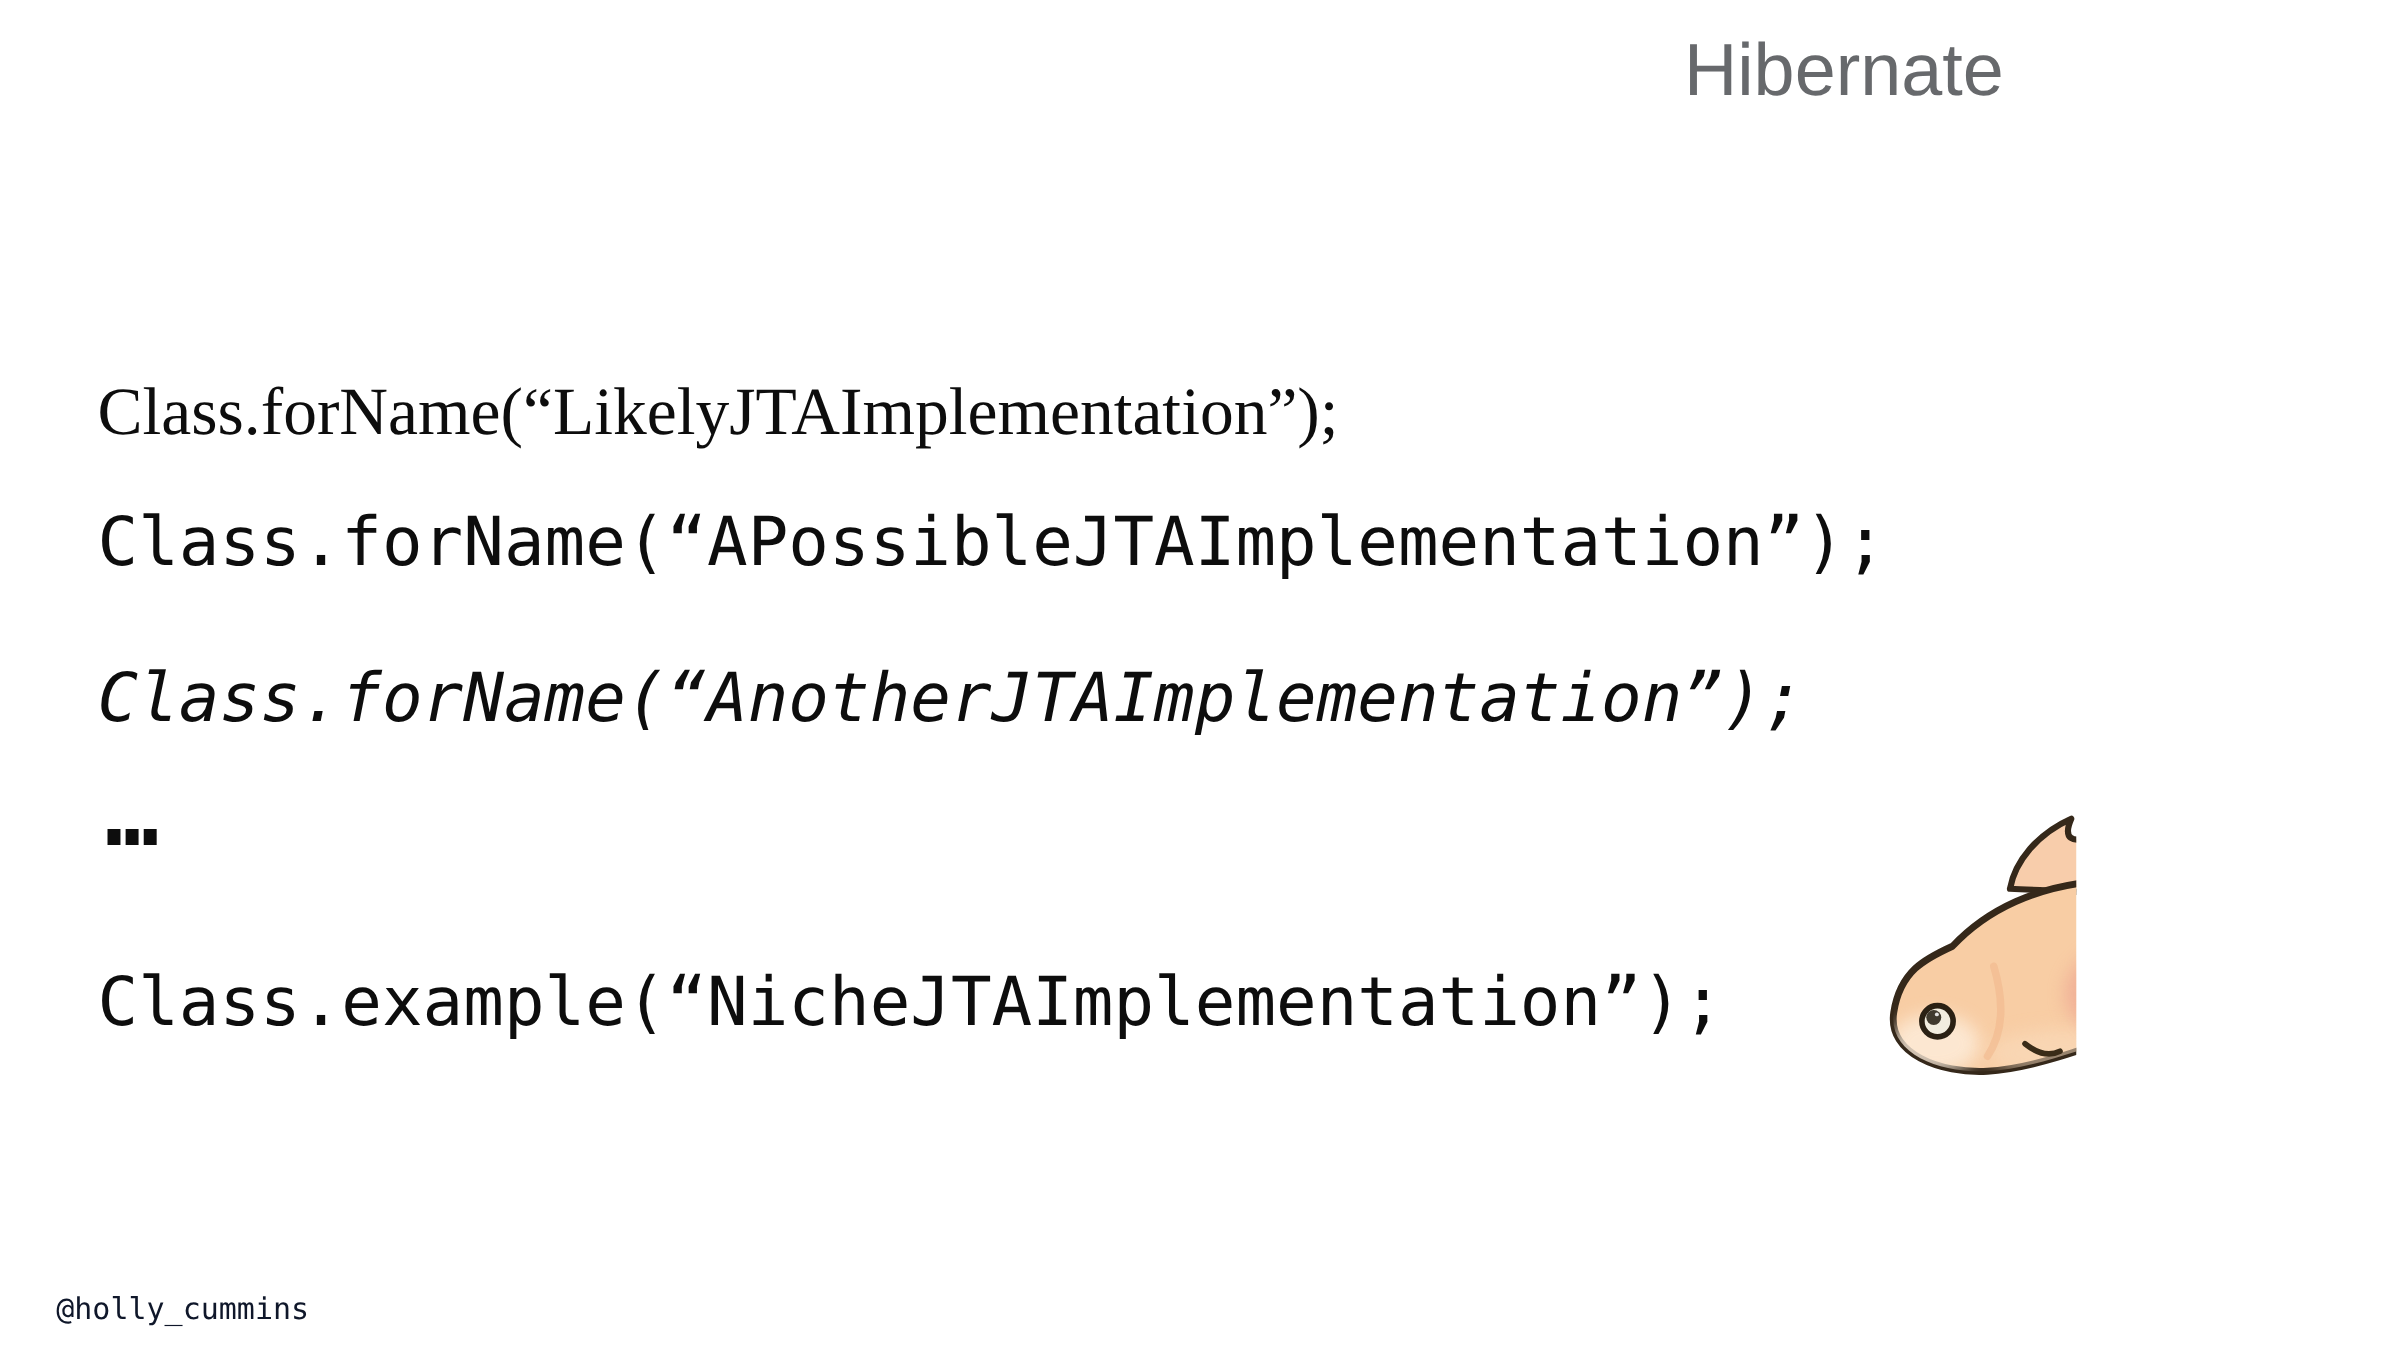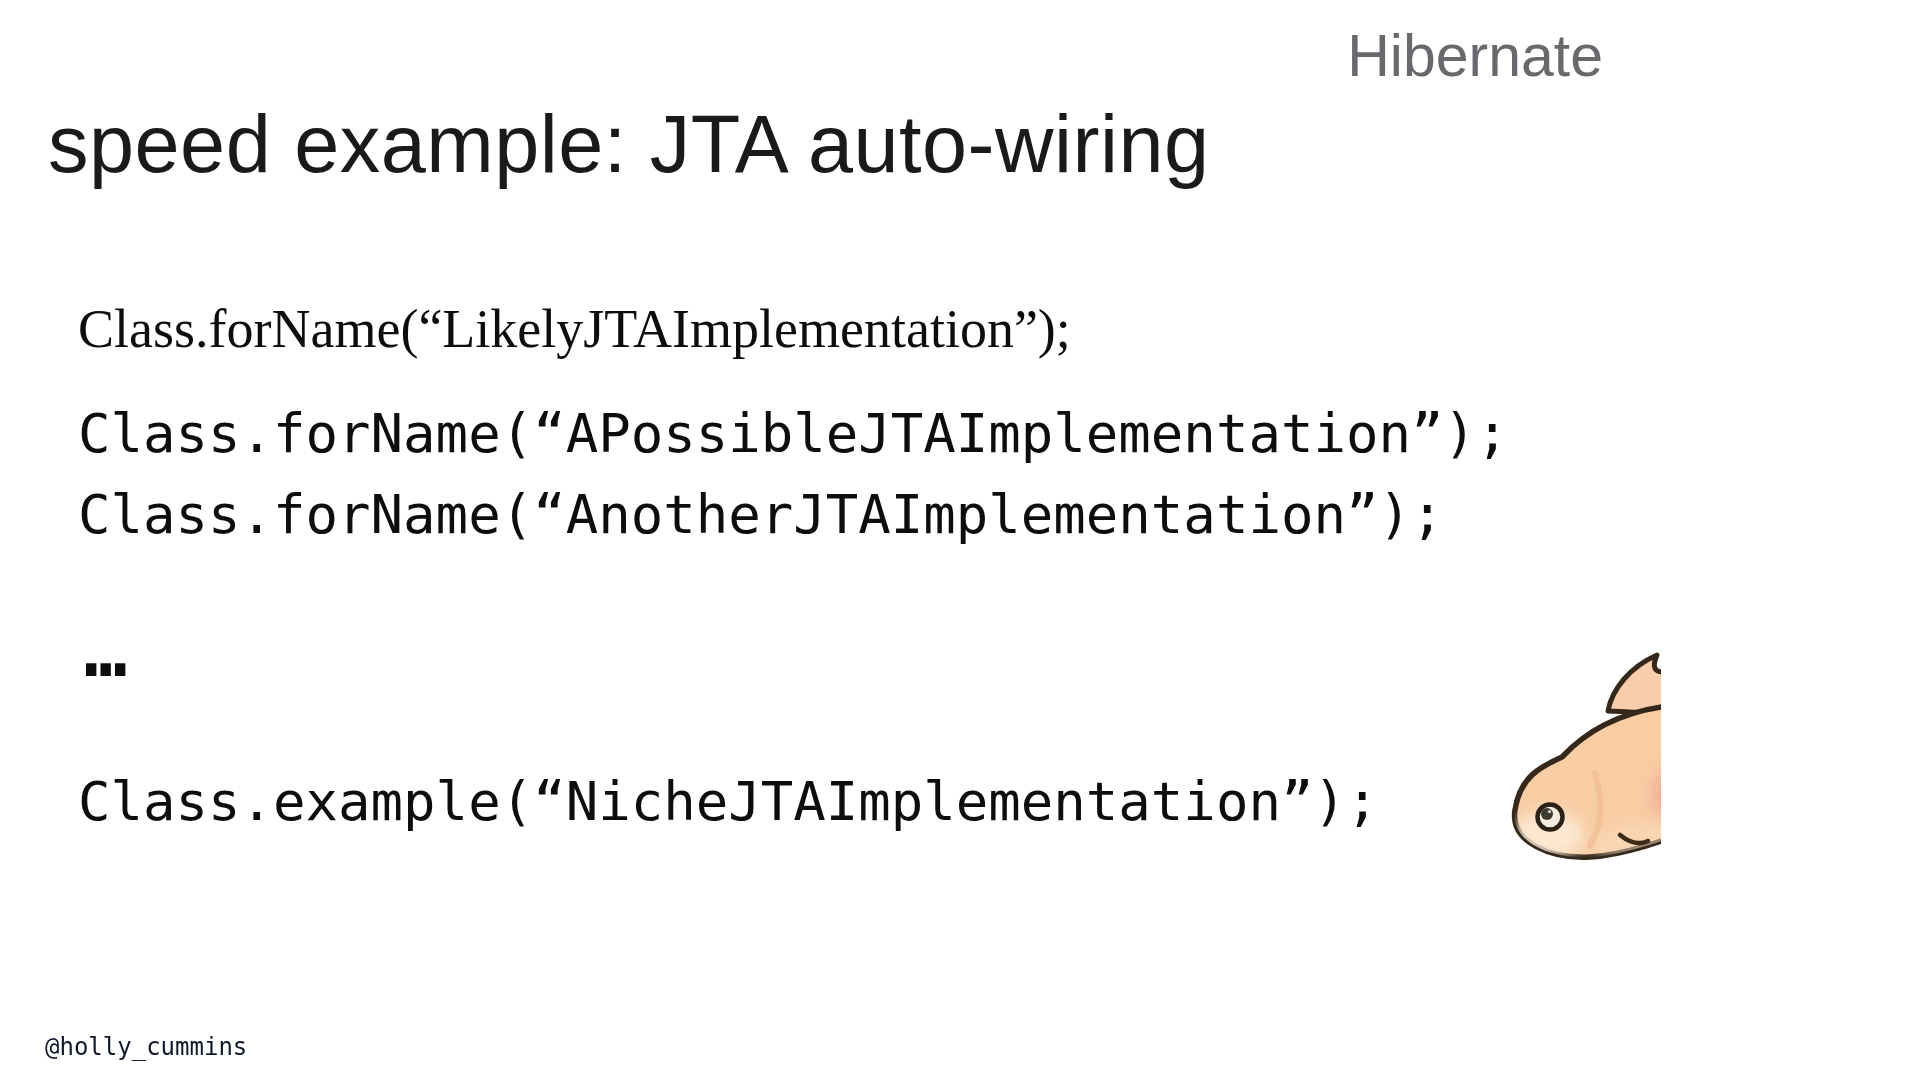--- a/index.html
+++ b/index.html
@@ -43,21 +43,21 @@
     position: absolute;
     left: 78px;
     font-family: "DejaVu Sans Mono", "Liberation Mono", monospace;
     font-size: 54px;
     line-height: 1;
     color: #0d0d0d;
     white-space: pre;
   }
   .line-1 { top: 302px; font-family: Liberation Serif, serif; }
   .line-2 { top: 407px; }
-  .line-3 { top: 488px; }
+  .line-3 { top: 532px; font-style: italic; }
   .line-ellipsis { top: 615px; left: 84px; font-size: 72px; font-weight: bold; }
   .line-5 { top: 775px; }
   .handle {
     position: absolute;
     left: 45px;
     top: 1033px;
     font-family: "DejaVu Sans Mono", "Liberation Mono", monospace;
     font-size: 24px;
     line-height: 1.2;
     color: #0f172a;
@@ -71,21 +71,20 @@
     overflow: visible;
   }
 </style>
 </head>
 <body>
 
 <div class="slide">
 
   <div class="brand">Hibernate</div>
 
-  <h1 class="title" style="margin:0; font-weight:300;">speed example: JTA auto-wiring</h1>
 
   <div>
     <div class="code-line line-1">Class.forName(“LikelyJTAImplementation”);</div>
     <div class="code-line line-2">Class.forName(“APossibleJTAImplementation”);</div>
     <div class="code-line line-3">Class.forName(“AnotherJTAImplementation”);</div>
     <div class="code-line line-ellipsis">…</div>
     <div class="code-line line-5">Class.example(“NicheJTAImplementation”);</div>
   </div>
 
   <div class="handle">@holly_cummins</div>

